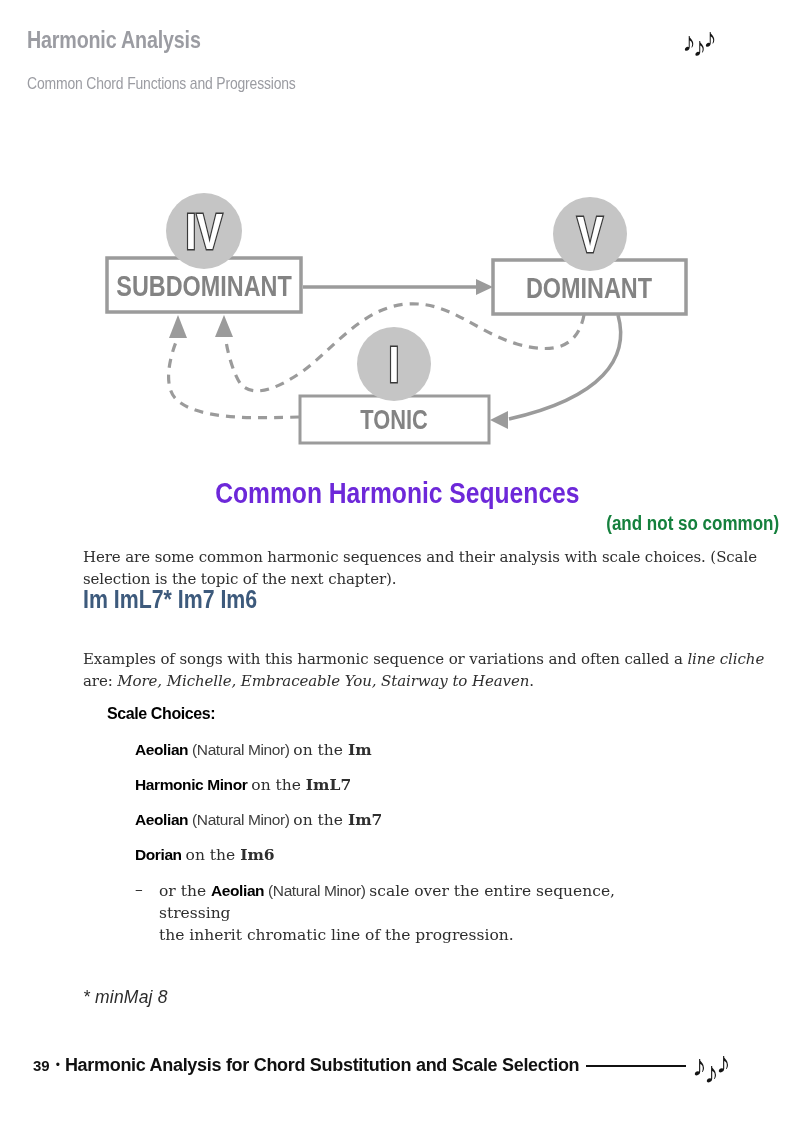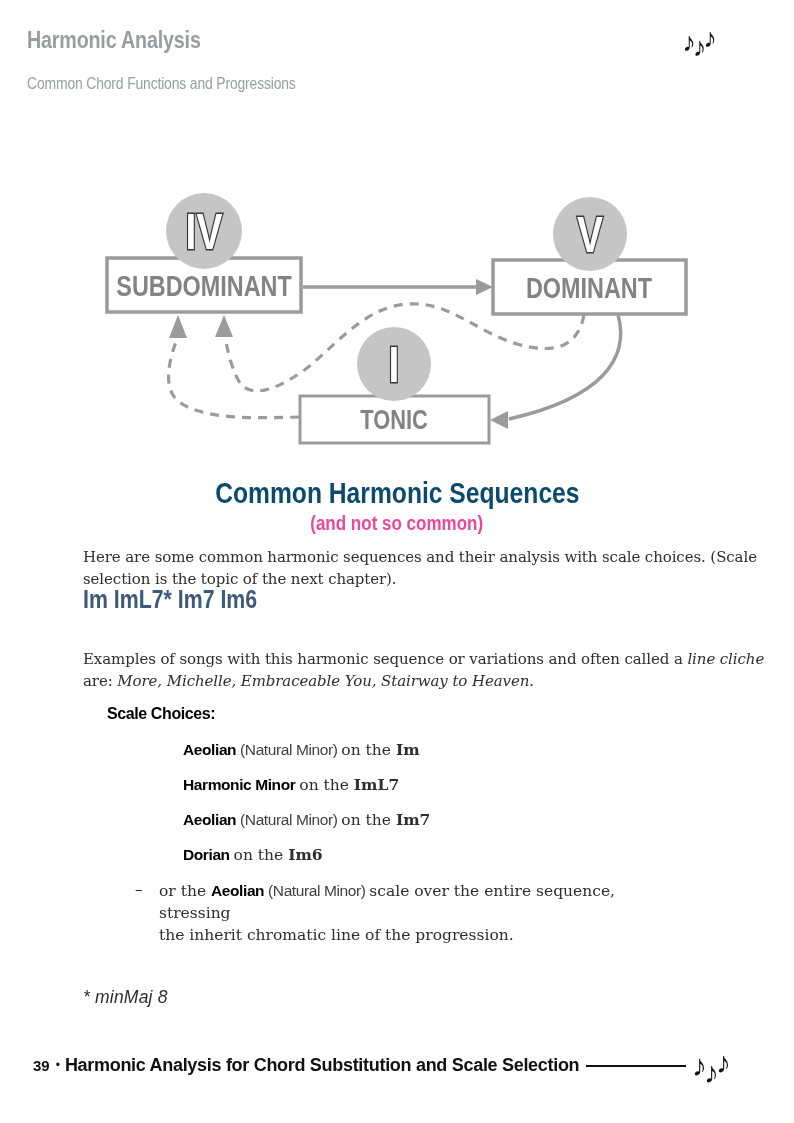--- a/index.html
+++ b/index.html
@@ -26,40 +26,40 @@
   .notes span { display: inline-block; }
   #hdr-notes { right: 80px; top: 24px; font-size: 27px; }
   #hdr-notes .n1 { transform: translateY(3px); }
   #hdr-notes .n2 { transform: translateY(8px); }
   #hdr-notes .n3 { transform: translateY(-1px); }
 
   
   #diagram { left: 0; top: 178px; }
 
   
-  #sec-head { left: 0; top: 477px; width: 794px; text-align: center; color: #0c4a6e;
+  #sec-head { left: 0; top: 477px; width: 794px; text-align: center; color: #6d28d9;
               font-size: 29px; font-weight: bold; }
-  #sec-sub  { left: 0; top: 512px; width: 794px; text-align: center; color: #ec4899;
+  #sec-sub  { left: 0; top: 512px; width: 794px; text-align: right; color: #15803d;
               font-size: 20px; font-weight: bold; }
 
   .serif-par { font-family: "DejaVu Serif", serif; font-size: 15px; line-height: 21.5px;
                color: #2e2e2e; letter-spacing: -0.1px; }
   #intro { left: 83px; top: 547px; width: 700px; }
 
   #seq-head { left: 83px; top: 584px; color: #3d5a7c; font-size: 26px; font-weight: bold; }
 
   #examples { left: 83px; top: 649px; width: 700px; }
   .it { font-style: italic; }
 
   .cond-b { font-weight: bold; letter-spacing: -0.4px; color: #000000; }
   .cond-r { font-weight: normal; letter-spacing: -0.4px; color: #3f3f3f; }
   #scale-label { left: 107px; top: 705px; font-size: 16px; }
 
   .scale-item { left: 135px; font-size: 15.5px; font-family: "DejaVu Serif", serif;
-                color: #2e2e2e; margin-left: 48px; }
+                color: #2e2e2e; }
   .scale-item .cond-b, .scale-item .cond-r, .note-text .cond-b, .note-text .cond-r {
     font-family: "Liberation Sans", sans-serif; font-size: 15.5px; }
   .serif-b { font-weight: bold; }
   #item0 { top: 740px; } #item1 { top: 775px; } #item2 { top: 810px; } #item3 { top: 845px; }
 
   #note-item { left: 135px; top: 880px; width: 540px; display: flex; }
   #note-dash { width: 24px; flex: 0 0 24px; font-family: "DejaVu Serif", serif;
                font-size: 15.5px; color: #2e2e2e; }
   .note-text { font-family: "DejaVu Serif", serif; font-size: 15.5px; line-height: 22px;
                color: #2e2e2e; }

